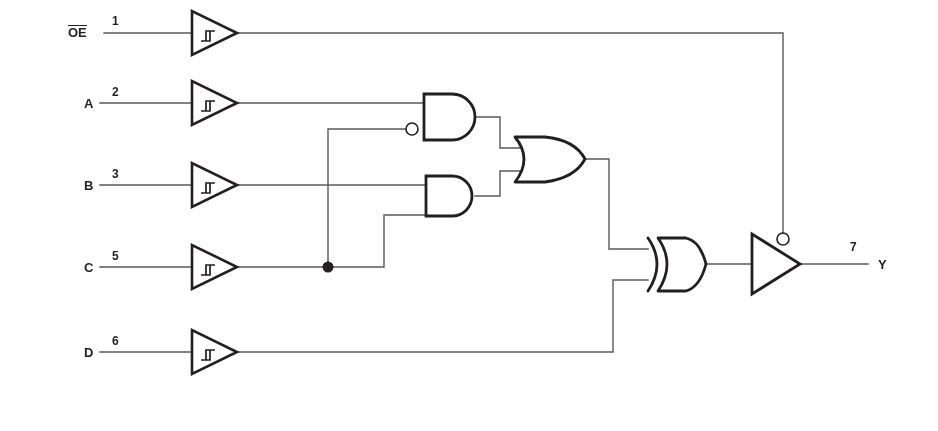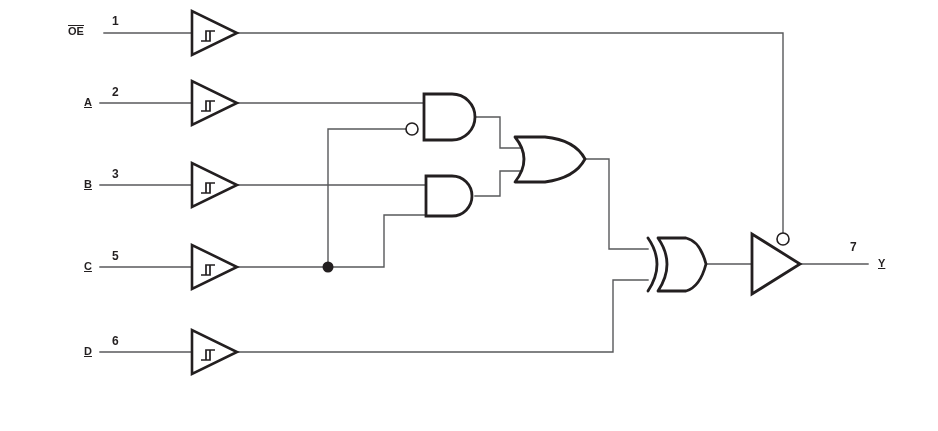--- a/index.html
+++ b/index.html
@@ -1,20 +1,20 @@
 <!DOCTYPE html>
 <html><head>
 <meta charset="utf-8">
 <style>
   html,body{margin:0;padding:0;background:#ffffff;}
   body{width:938px;height:431px;font-family:"Liberation Sans",sans-serif;overflow:hidden;}
   #diagram-root{position:relative;width:938px;height:431px;background:#ffffff;}
   svg#schematic{position:absolute;left:0;top:0;width:938px;height:431px;display:block;}
   .lbl{position:absolute;font-family:"Liberation Sans",sans-serif;font-weight:bold;color:#231f20;white-space:nowrap;}
-  .sig-label{font-size:11px;text-decoration:underline;}
+  .sig-label{font-size:13px;}
   .pin-label{font-size:12px;}
   .overbar{border-top:1.6px solid #231f20;padding-top:0px;display:inline-block;line-height:1.05;}
 </style>
 </head>
 <body>
 
 <div id="diagram-root">
 
   <svg id="schematic" viewBox="0 0 938 431">
     <defs>

